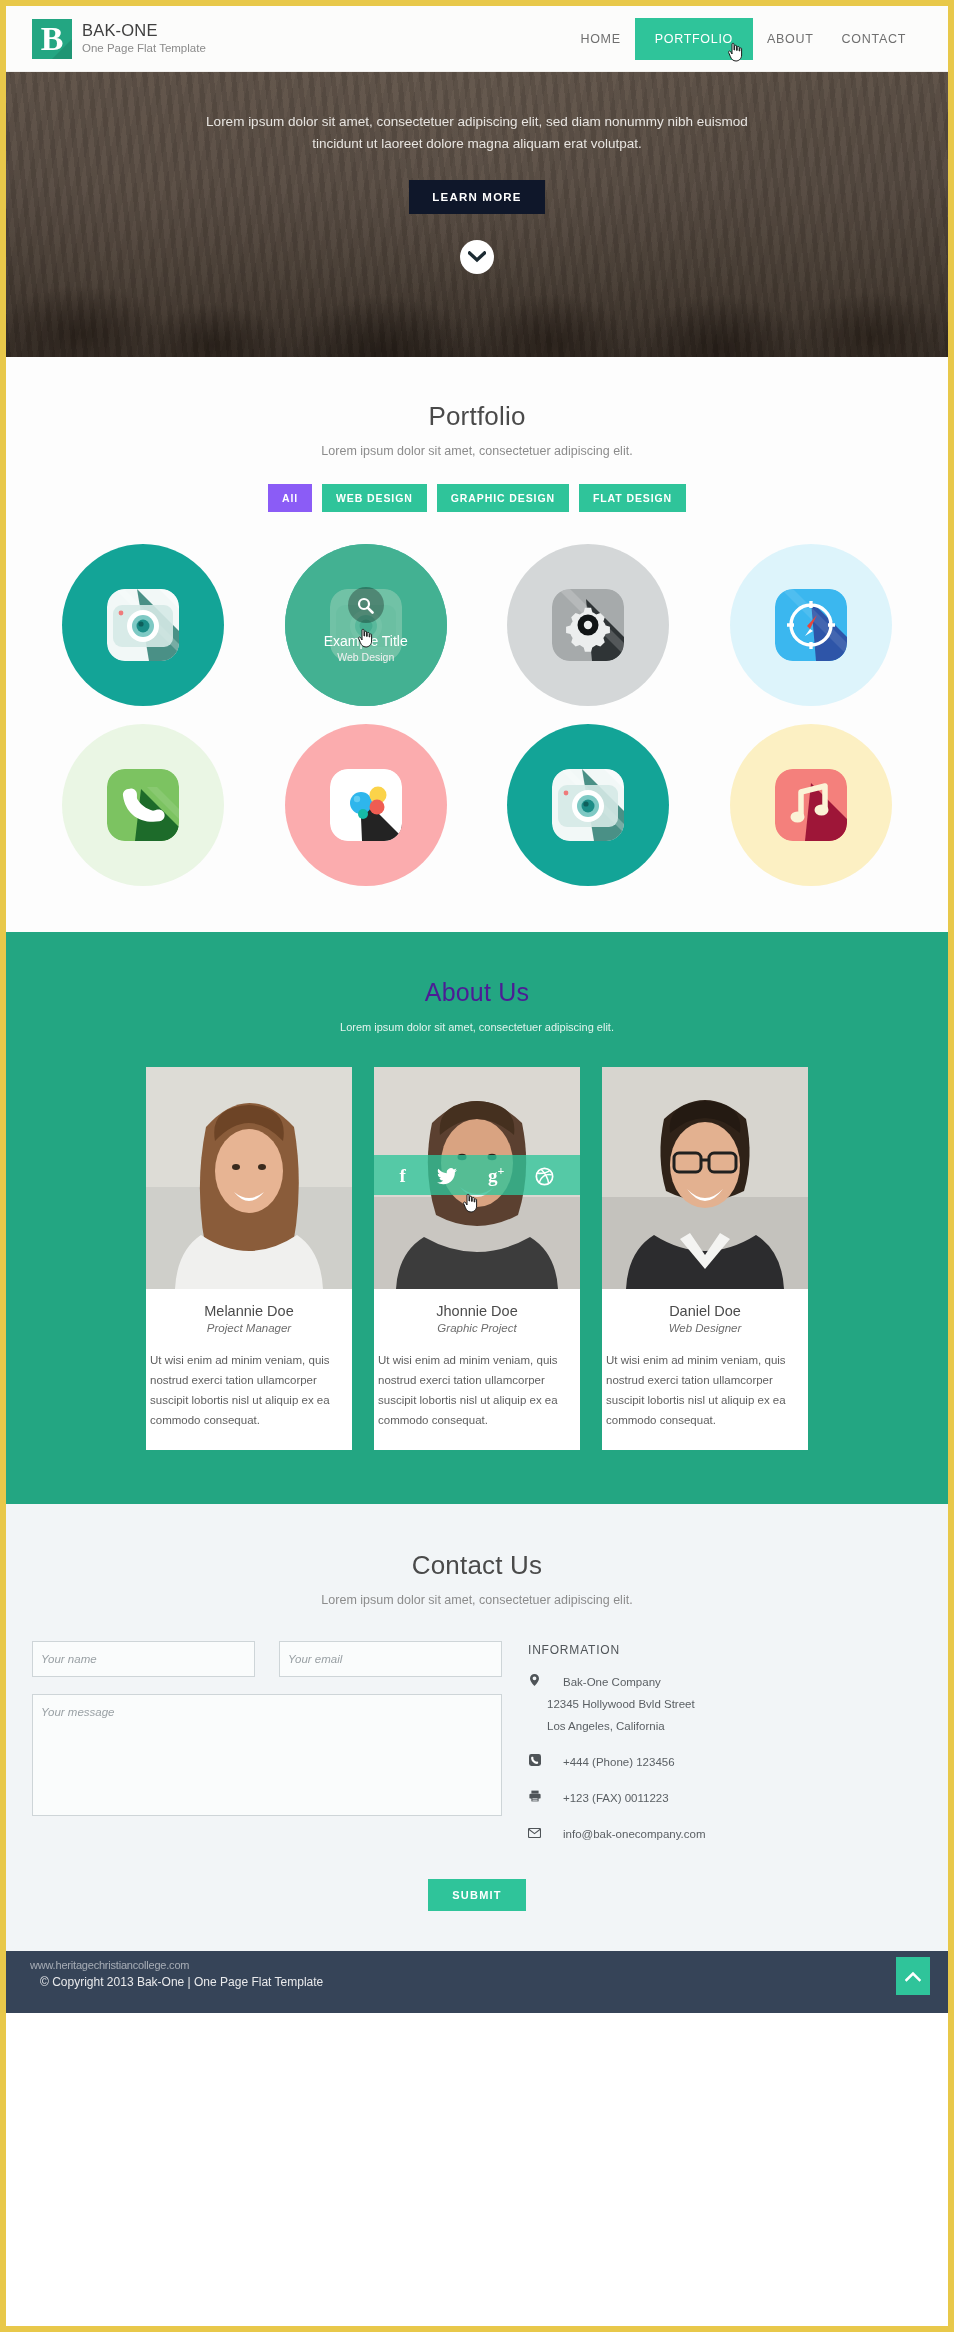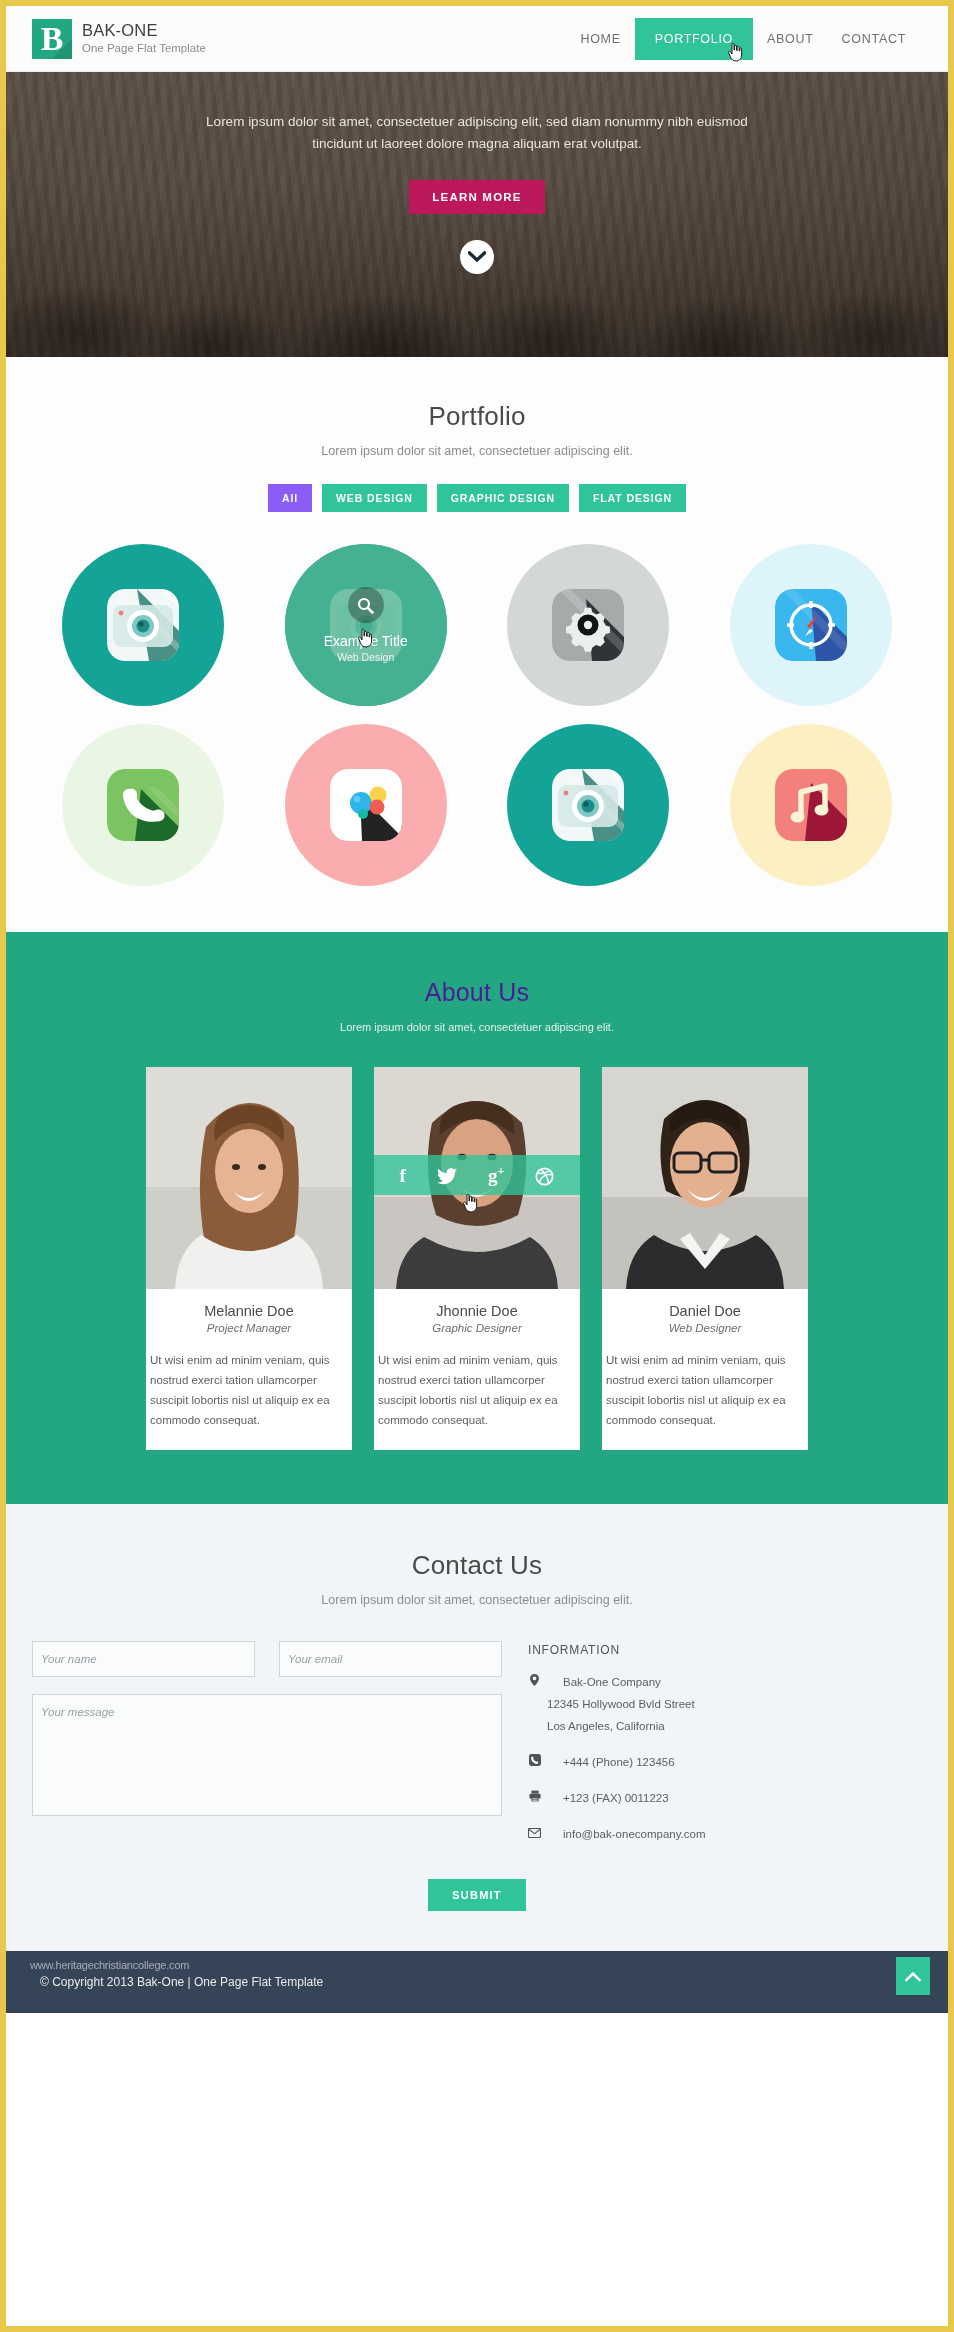--- a/index.html
+++ b/index.html
@@ -135,21 +135,21 @@
   .hero p {
     margin-top: 17px;
     font-size: 13.5px;
     color: #e7e4e0;
     line-height: 22px;
     font-weight: 300;
   }
   .btn-learn {
     display: inline-block;
     margin-top: 25px;
-    background: #be185d;
+    background: #0f172a;
     color: #ffffff;
     font-size: 11.5px;
     font-weight: bold;
     letter-spacing: 1.2px;
     padding: 11px 23px;
     text-decoration: none;
   }
   .scroll-dot {
     margin: 26px auto 0;
     width: 34px; height: 34px;
@@ -626,21 +626,21 @@
                 <path d="M4.2 16.6C6 10.5 11 6.8 17.6 8.2" fill="none" stroke="#ffffff" stroke-width="1.6"></path>
                 <path d="M6.6 2.6C10.6 6.4 13.6 11.6 14.4 17.6" fill="none" stroke="#ffffff" stroke-width="1.6"></path>
               </svg>
             </span>
           </div>
           <svg class="cursor-hand" style="left:88px;top:126px;" viewBox="0 0 16 20">
             <path d="M5 2 C5 1 7 1 7 2 L7 8 L7.6 8 L7.6 4 C7.6 3 9.6 3 9.6 4 L9.6 8.4 L10.2 8.4 L10.2 5.2 C10.2 4.2 12.2 4.2 12.2 5.2 L12.2 9 L12.8 9 L12.8 6.6 C12.8 5.7 14.6 5.7 14.6 6.6 L14.6 13 C14.6 17 11.5 19 9 19 C6 19 4.2 17 3.4 14.6 L1.6 10.4 C1.2 9.3 2.8 8.4 3.5 9.5 L5 12 Z" fill="#ffffff" stroke="#1b1b1b" stroke-width="1"></path>
           </svg>
         </div>
         <div class="m-name">Jhonnie Doe</div>
-        <div class="m-role">Graphic Designer</div>
+        <div class="m-role">Graphic Project</div>
         <div class="m-bio">Ut wisi enim ad minim veniam, quis nostrud exerci tation ullamcorper suscipit lobortis nisl ut aliquip ex ea commodo consequat.</div>
       </div>
 
       <div class="member">
         <div class="photo">
           <svg class="face" viewBox="0 0 206 222" preserveAspectRatio="xMidYMid slice">
             <rect width="206" height="222" fill="#c4c2bd"></rect>
             <rect width="206" height="130" fill="#d7d5cf"></rect>
             <path d="M62 52 q41 -38 82 0 q8 38 -2 72 q-39 20 -78 0 q-10 -34 -2 -72z" fill="#2f2218"></path>
             <ellipse cx="103" cy="98" rx="35" ry="43" fill="#e3b190"></ellipse>

